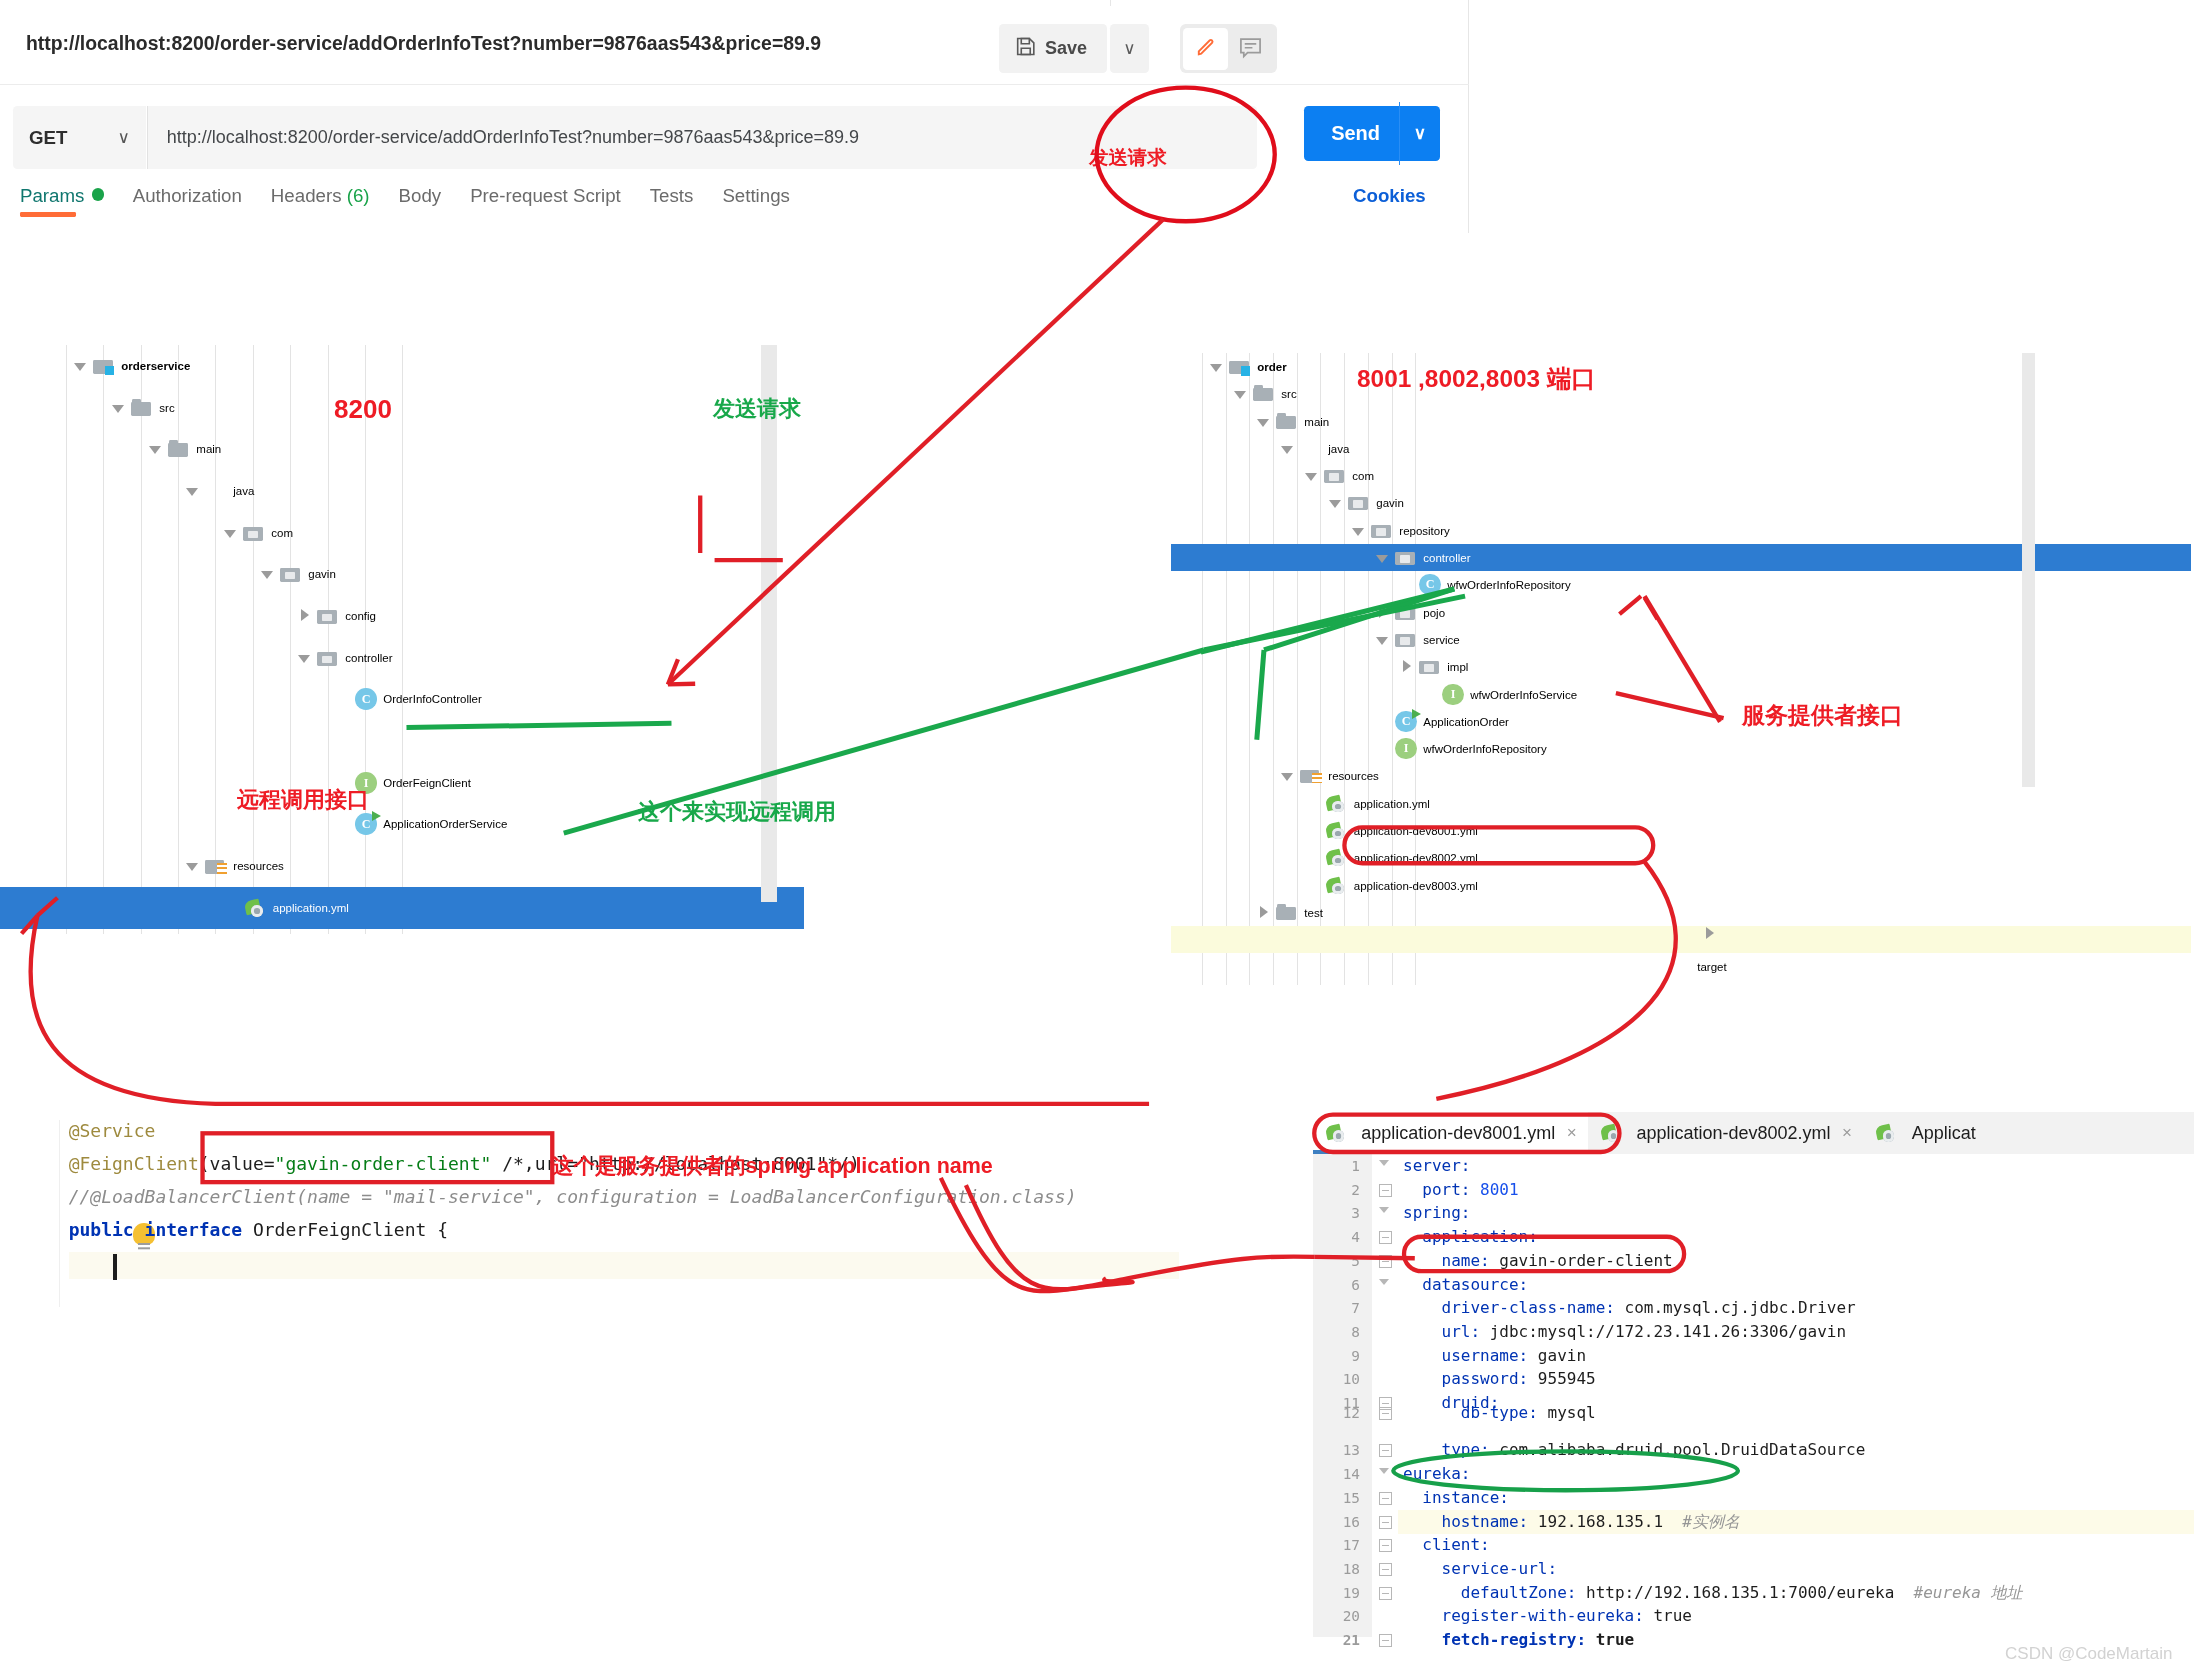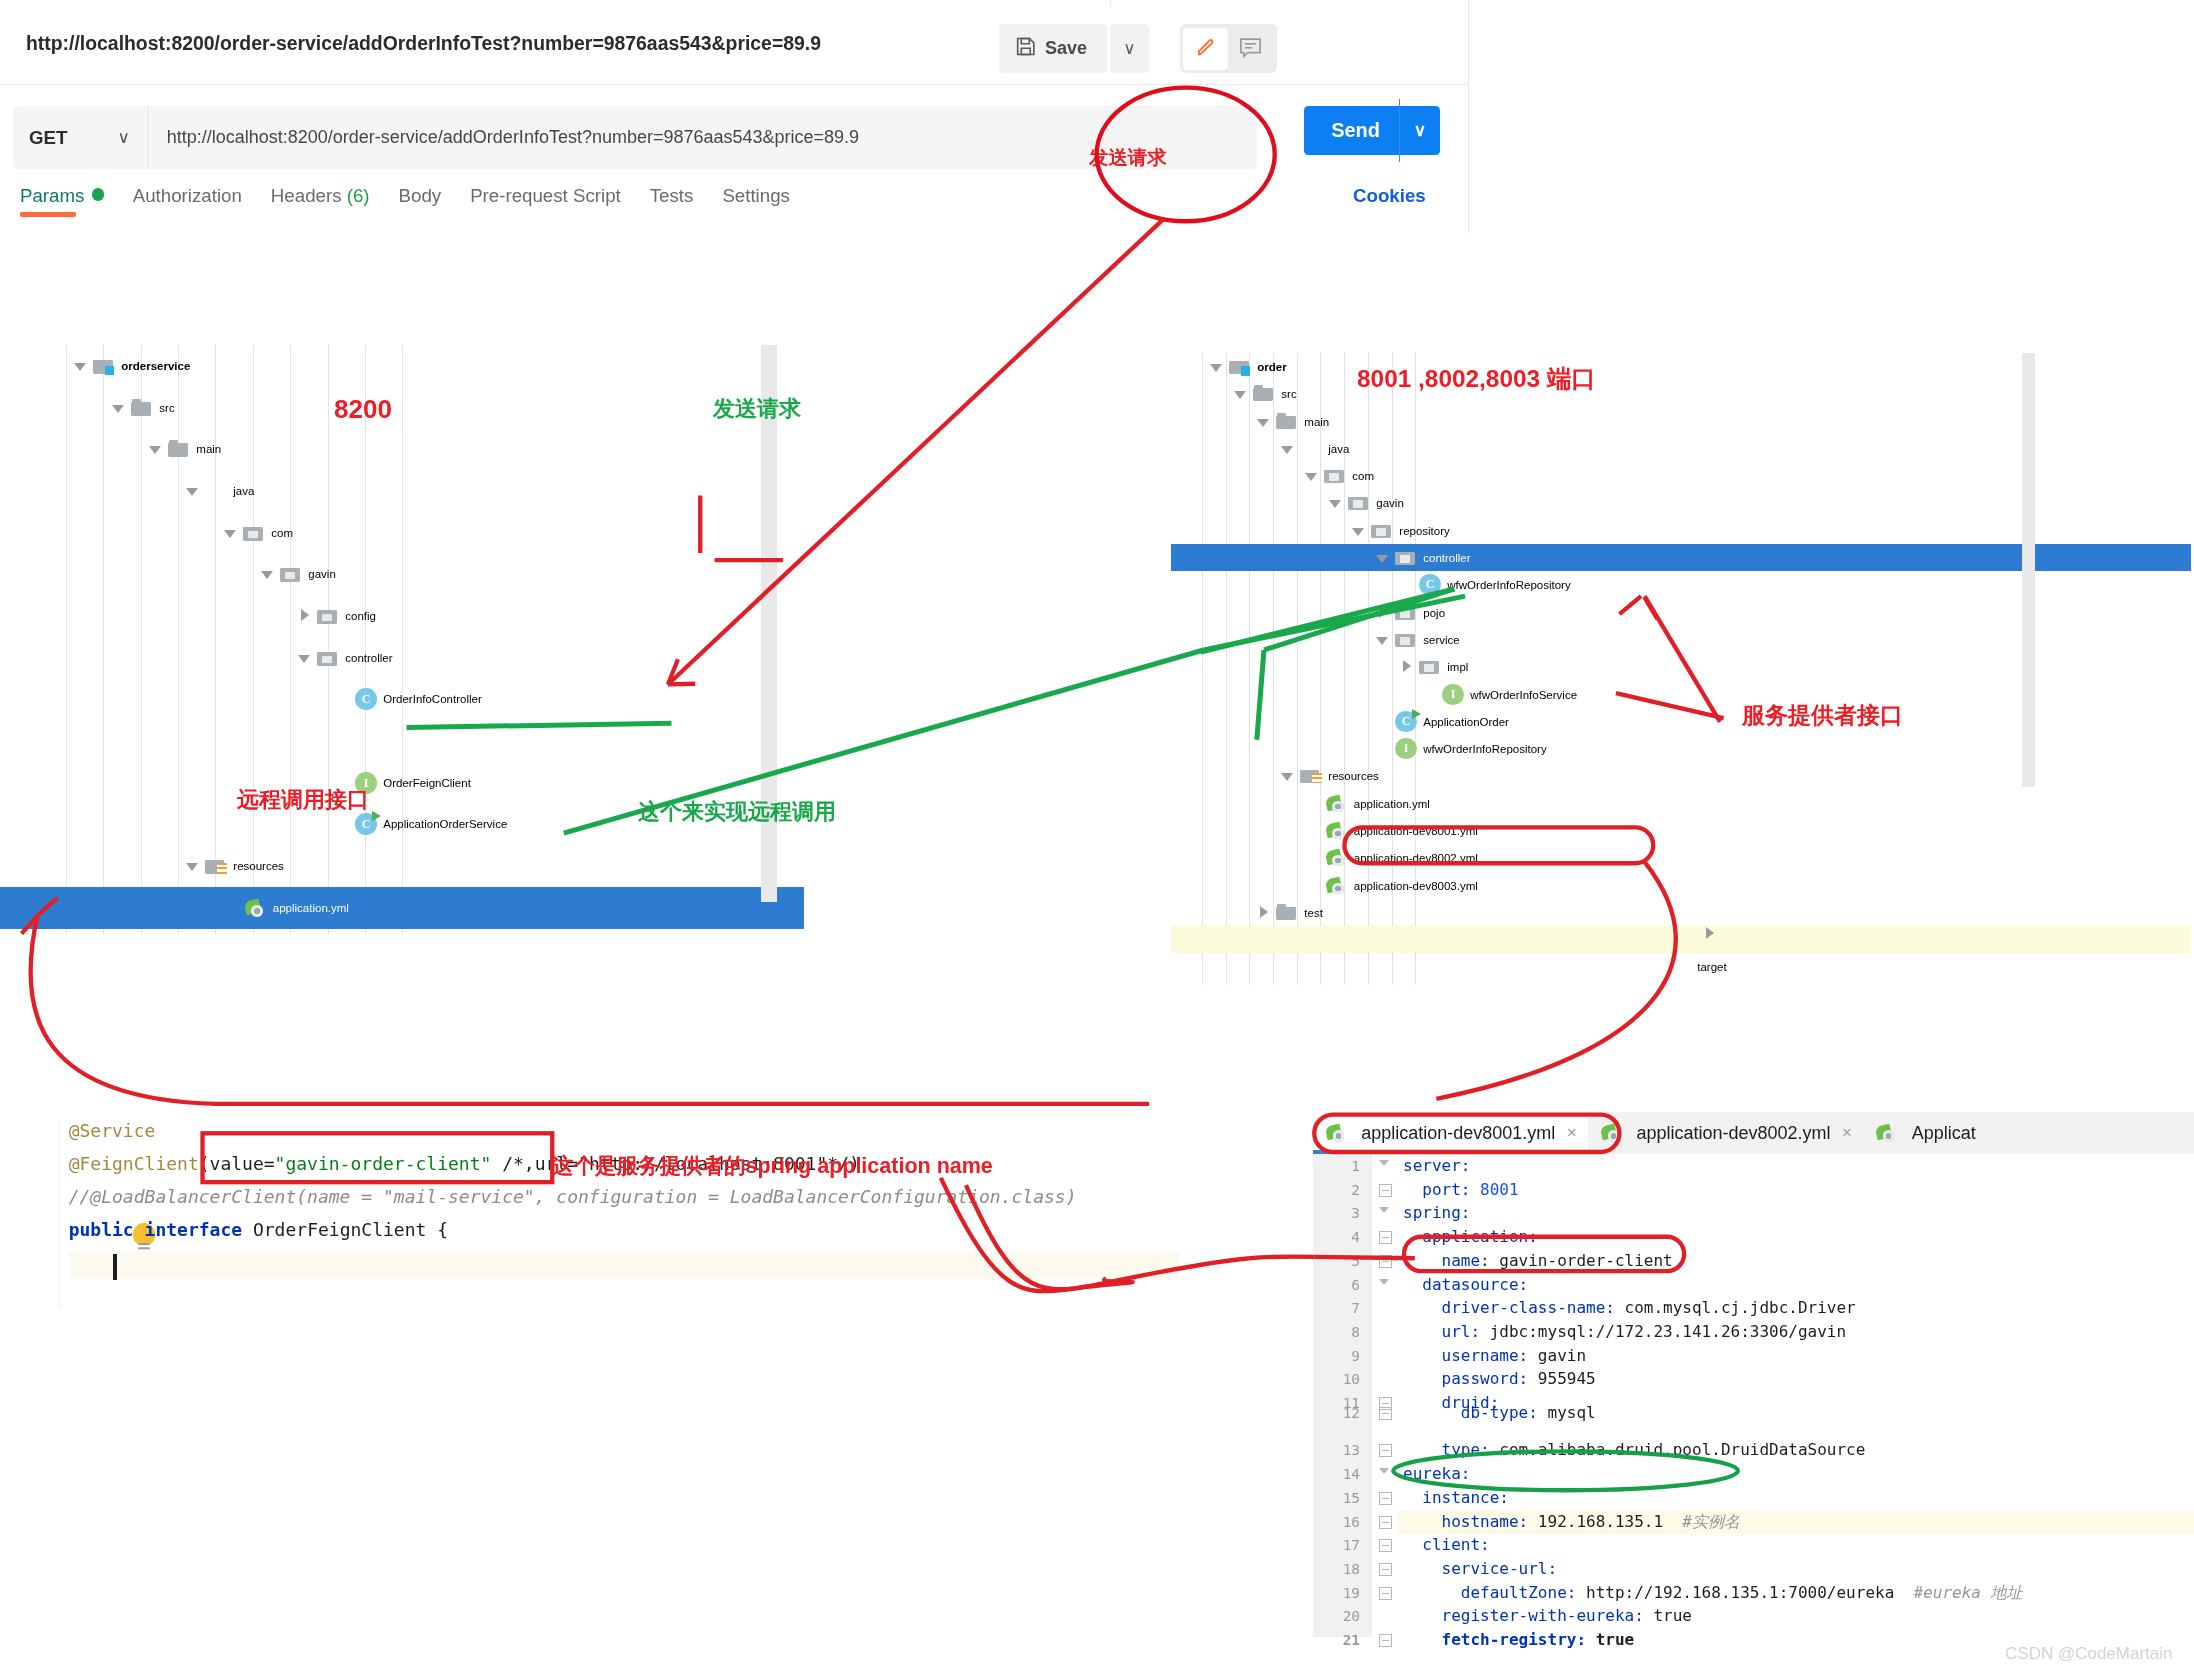--- a/index.html
+++ b/index.html
@@ -67,21 +67,21 @@
   }
   #url-box {
     position:absolute; left:134px; top:0; width:1110px; height:63px;
     background:#f5f5f5; border-radius:0 4.3px 4.3px 0;
     border-left:1.4px solid #e2e2e2;
     display:flex; align-items:center; padding-left:18.7px;
     font-size:18px; color:#44474a;
     white-space:nowrap; overflow:hidden;
   }
   #send-btn {
-    position:absolute; left:1304px; top:106px; width:136px; height:49px;
+    position:absolute; left:1304px; top:106px; width:136px; height:55px;
     background:#0c7ff2; border-radius:4.3px;
     display:flex; align-items:center;
     color:#fff; font-size:20px; font-weight:bold;
   }
   #send-btn .lbl { flex:1; text-align:center; padding-left:8.6px; }
   #send-btn .div { width:1.4px; height:63px; background:#2a8ef5; }
   #send-btn .car { width:40px; text-align:center; font-size:17px; }
 
   
   #pm-tabs {

